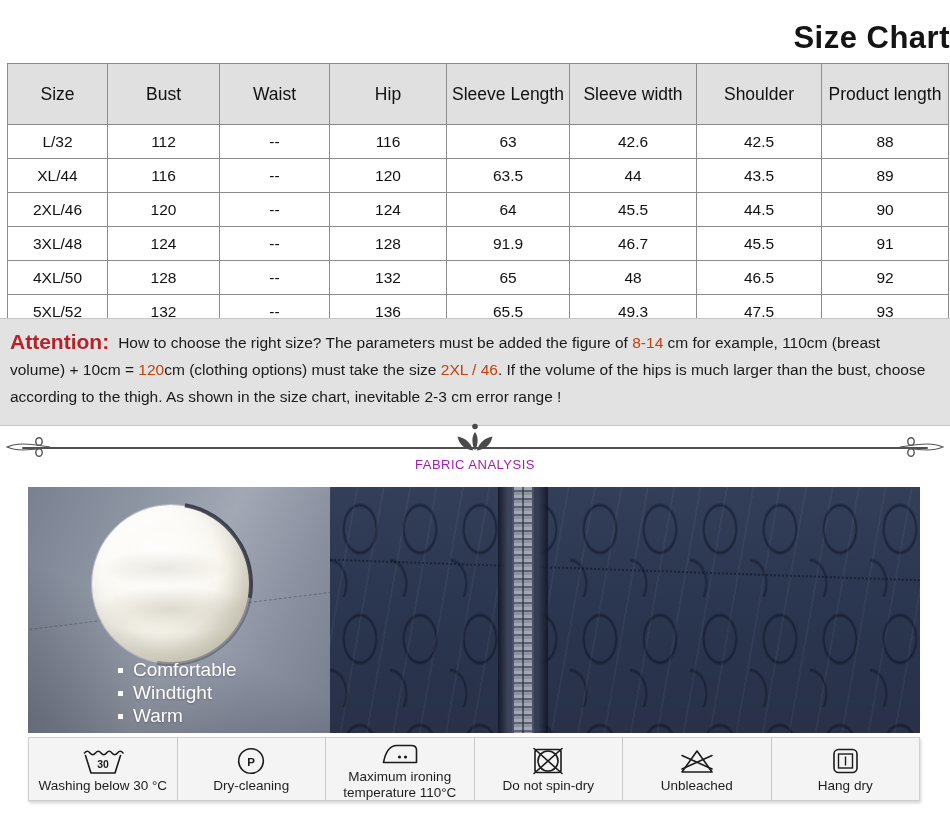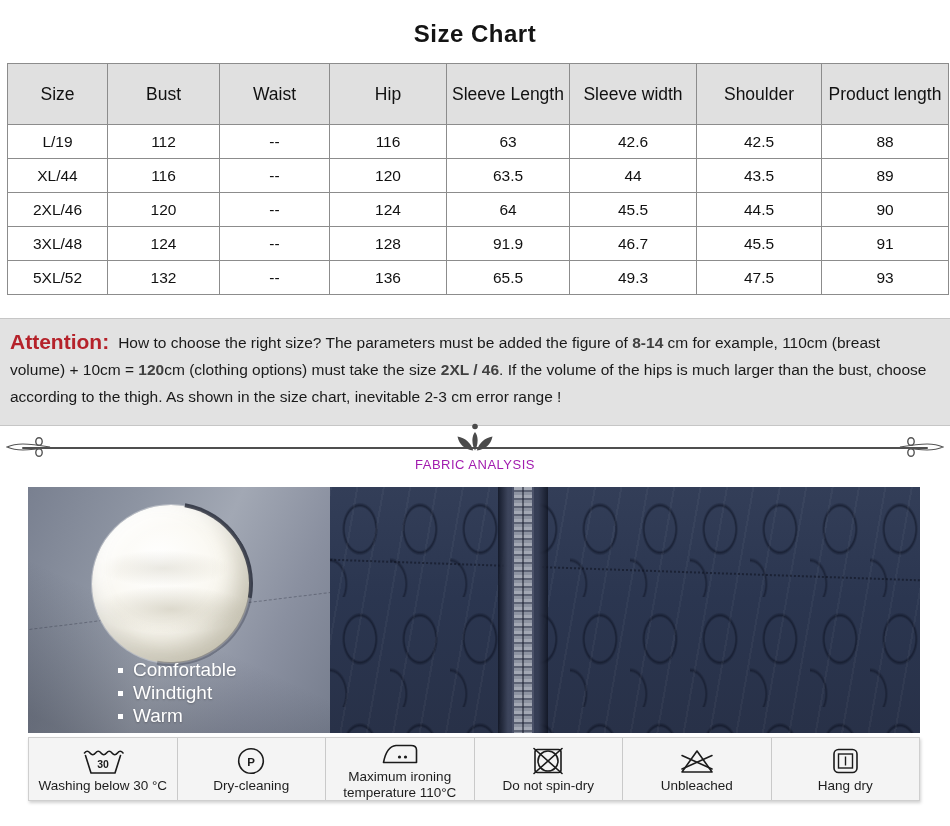--- a/index.html
+++ b/index.html
@@ -1,42 +1,42 @@
 <!DOCTYPE html>
 <html><head>
 <meta charset="utf-8">
 <style>
   * { margin:0; padding:0; box-sizing:border-box; }
   html,body { background:#fff; }
   body { font-family:"Liberation Sans", sans-serif; }
   .page { position:relative; width:950px; height:826px; background:#fff; overflow:hidden; }
 
   
-  .page-title { position:absolute; top:20px; left:0; right:0; text-align:center;
-    font-size:24px; font-weight:600; color:#141414; letter-spacing:0.5px; }
+  .page-title { position:absolute; top:20px; left:0; right:0; text-align:right;
+    font-size:31px; font-weight:600; color:#141414; letter-spacing:0.5px; }
 
   
   table.size-chart { position:absolute; left:7px; top:63px; width:941px;
     border-collapse:collapse; table-layout:fixed; }
   table.size-chart th, table.size-chart td {
     border:1px solid #8c8c8c; text-align:center; color:#111; overflow:hidden; }
   table.size-chart th { background:#e0e0e0; height:61px; font-size:17.5px; font-weight:400; }
   table.size-chart td { height:34px; font-size:15.5px; background:#fff; }
   table.size-chart col:nth-child(1){width:100px;} table.size-chart col:nth-child(2){width:112px;}
   table.size-chart col:nth-child(3){width:110px;} table.size-chart col:nth-child(4){width:117px;}
   table.size-chart col:nth-child(5){width:123px;} table.size-chart col:nth-child(6){width:127px;}
   table.size-chart col:nth-child(7){width:125px;} table.size-chart col:nth-child(8){width:127px;}
 
   
   .attention { position:absolute; left:0; top:318px; width:950px; height:108px;
     background:#e2e2e2; border-top:1px solid #c6c6c6; border-bottom:1px solid #c6c6c6;
     padding:8px 14px 6px 10px; font-size:15.5px; line-height:27px; color:#1a1a1a; }
   .attention .att-label { font-size:21px; font-weight:bold; color:#b5222a; margin-right:9px;
     position:relative; top:1px;margin-top:11px; }
-  .attention .red { color:#404040; font-weight:bold; }
+  .attention .red { color:#c2410c; font-weight:normal; }
 
   
   .divider { position:absolute; left:0; top:430px; width:950px; height:58px; }
   .divider-line { position:absolute; top:17px; left:22px; right:22px; height:2px;
     background:#4f4f4f; border-radius:1px; }
   .flourish { position:absolute; top:5px; }
   .flourish.left { left:6px; }
   .flourish.right { right:6px; transform:scaleX(-1); }
   .crown { position:absolute; left:50%; top:-7px; transform:translateX(-50%); }
   .fabric-heading { position:absolute; top:457px; left:0; right:0; text-align:center;
@@ -121,21 +121,21 @@
           <th>Waist</th>
           <th>Hip</th>
           <th>Sleeve Length</th>
           <th>Sleeve width</th>
           <th>Shoulder</th>
           <th>Product length</th>
         </tr>
       </thead>
     <tbody id="size-body">
         <tr>
-          <td>L/19</td>
+          <td>L/32</td>
           <td>112</td>
           <td>--</td>
           <td>116</td>
           <td>63</td>
           <td>42.6</td>
           <td>42.5</td>
           <td>88</td>
         </tr>
         <tr>
           <td>XL/44</td>
@@ -159,20 +159,30 @@
         </tr>
         <tr>
           <td>3XL/48</td>
           <td>124</td>
           <td>--</td>
           <td>128</td>
           <td>91.9</td>
           <td>46.7</td>
           <td>45.5</td>
           <td>91</td>
+        </tr>
+        <tr>
+          <td>4XL/50</td>
+          <td>128</td>
+          <td>--</td>
+          <td>132</td>
+          <td>65</td>
+          <td>48</td>
+          <td>46.5</td>
+          <td>92</td>
         </tr>
         <tr>
           <td>5XL/52</td>
           <td>132</td>
           <td>--</td>
           <td>136</td>
           <td>65.5</td>
           <td>49.3</td>
           <td>47.5</td>
           <td>93</td>

